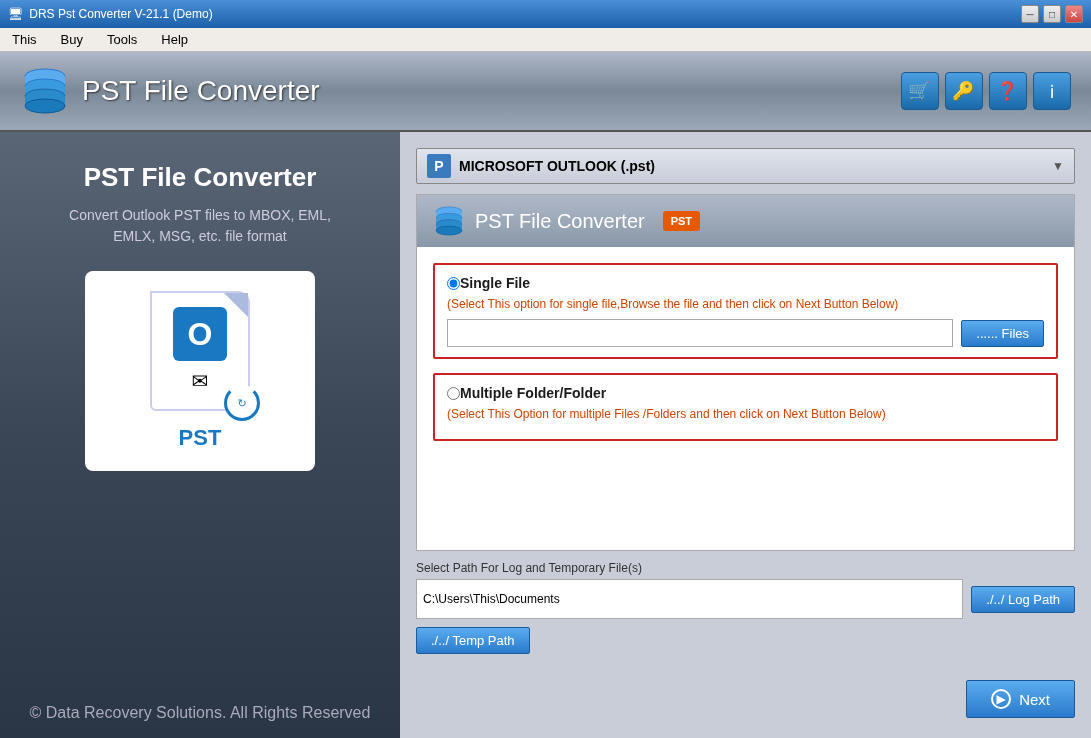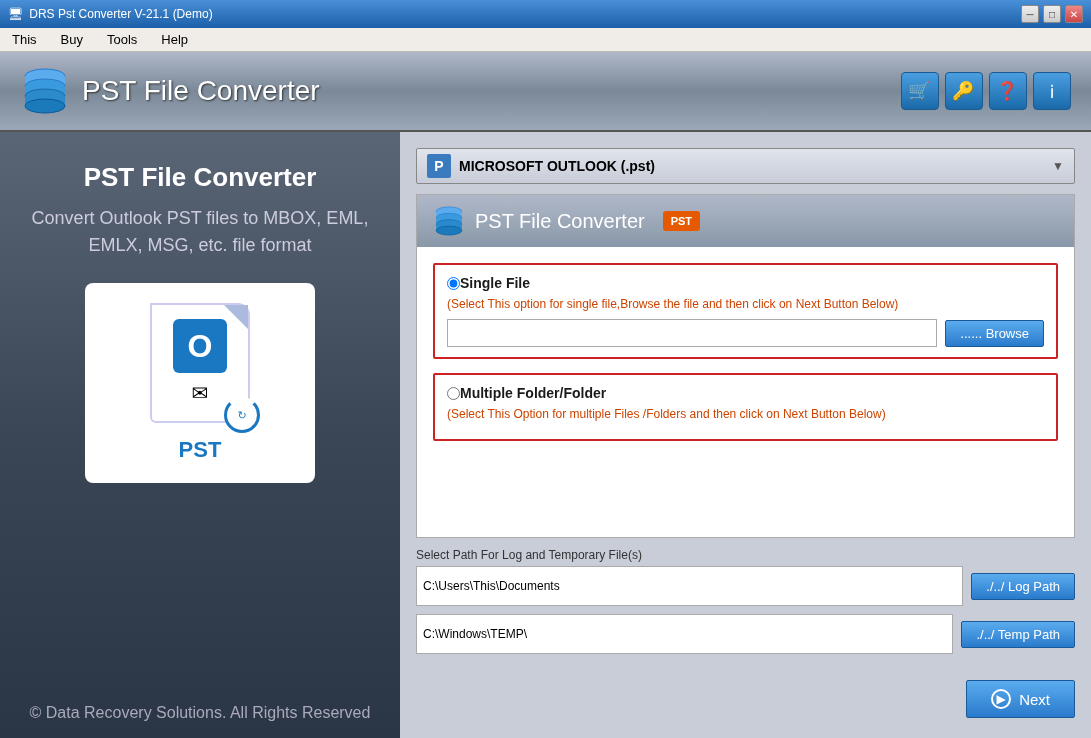--- a/index.html
+++ b/index.html
@@ -98,21 +98,21 @@
       position: relative;
     }
     #left-title {
       font-size: 26px;
       color: white;
       font-weight: bold;
       text-align: center;
       margin-bottom: 12px;
     }
     #left-subtitle {
-      font-size: 18px;
+      font-size: 14px;
       color: #ccd;
       text-align: center;
       margin-bottom: 24px;
       line-height: 1.5;
     }
     #left-icon-box {
       width: 230px; height: 200px;
       background: white;
       border-radius: 8px;
       display: flex; align-items: center; justify-content: center;
@@ -365,21 +365,21 @@
       </div>
 
       <div class="option-section">
         <label class="option-label">
           <input type="radio" name="file-mode" checked="" style="">
           <span>Single File</span>
         </label>
         <div class="option-hint">(Select This option for single file,Browse the file and then click on Next Button Below)</div>
         <div class="file-row">
           <input type="text" class="file-input" value="" style="">
-          <button class="btn-blue">...... Browse</button>
+          <button class="btn-blue">...... Files</button>
         </div>
       </div>
 
       <div class="option-section">
         <label class="option-label">
           <input type="radio" name="file-mode" style="">
           <span>Multiple Folder/Folder</span>
         </label>
         <div class="option-hint">(Select This Option for multiple Files /Folders and then click on Next Button Below)</div>
       </div>
@@ -388,21 +388,20 @@
 
     <div id="path-section">
       <div class="path-label">Select Path For Log and Temporary File(s)</div>
 
       <div class="path-row">
         <input type="text" class="path-input" value="C:\Users\This\Documents" style="">
         <button class="btn-blue">./../ Log Path</button>
       </div>
 
       <div class="path-row">
-        <input type="text" class="path-input" value="C:\Windows\TEMP\" style="">
         <button class="btn-blue">./../ Temp Path</button>
       </div>
     </div>
 
     <div id="next-row">
       <button class="btn-next">
         <span style="width:20px;height:20px;border:2px solid white;border-radius:50%;display:flex;align-items:center;justify-content:center;font-size:12px;">▶</span>
         <span>Next</span>
       </button>
     </div>

